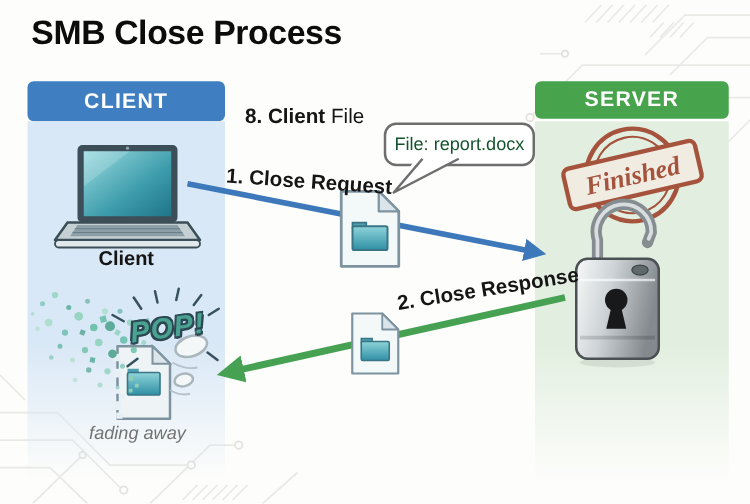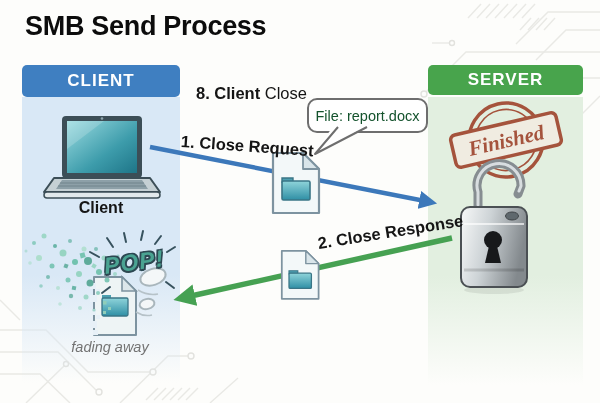--- a/index.html
+++ b/index.html
@@ -256,21 +256,21 @@
   </svg>
 
   <div id="file-bubble" class="abs">
     <span>File: report.docx</span>
   </div>
   <svg id="bubble-tail" class="abs" width="80" height="40">
     <polygon points="34,5 69,5 13,35" fill="#ffffff"></polygon>
     <path d="M38,7 L15,34 L67,7" fill="none" stroke="#6e6e6e" stroke-width="2" stroke-linejoin="round"></path>
   </svg>
 
-  <div id="page-title" class="abs lbl">SMB Send Process</div>
-  <div id="step-note" class="abs lbl"><span class="b">8. Client</span><span> Close</span></div>
+  <div id="page-title" class="abs lbl">SMB Close Process</div>
+  <div id="step-note" class="abs lbl"><span class="b">8. Client</span><span> File</span></div>
   <div id="request-label" class="abs lbl">1. Close Request</div>
   <div id="response-label" class="abs lbl">2. Close Response</div>
   <div id="client-device-label" class="abs lbl">Client</div>
   <div id="pop-label" class="abs">POP!</div>
   <div id="fading-label" class="abs lbl">fading away</div>
 
 </div>
 
 </body></html>

